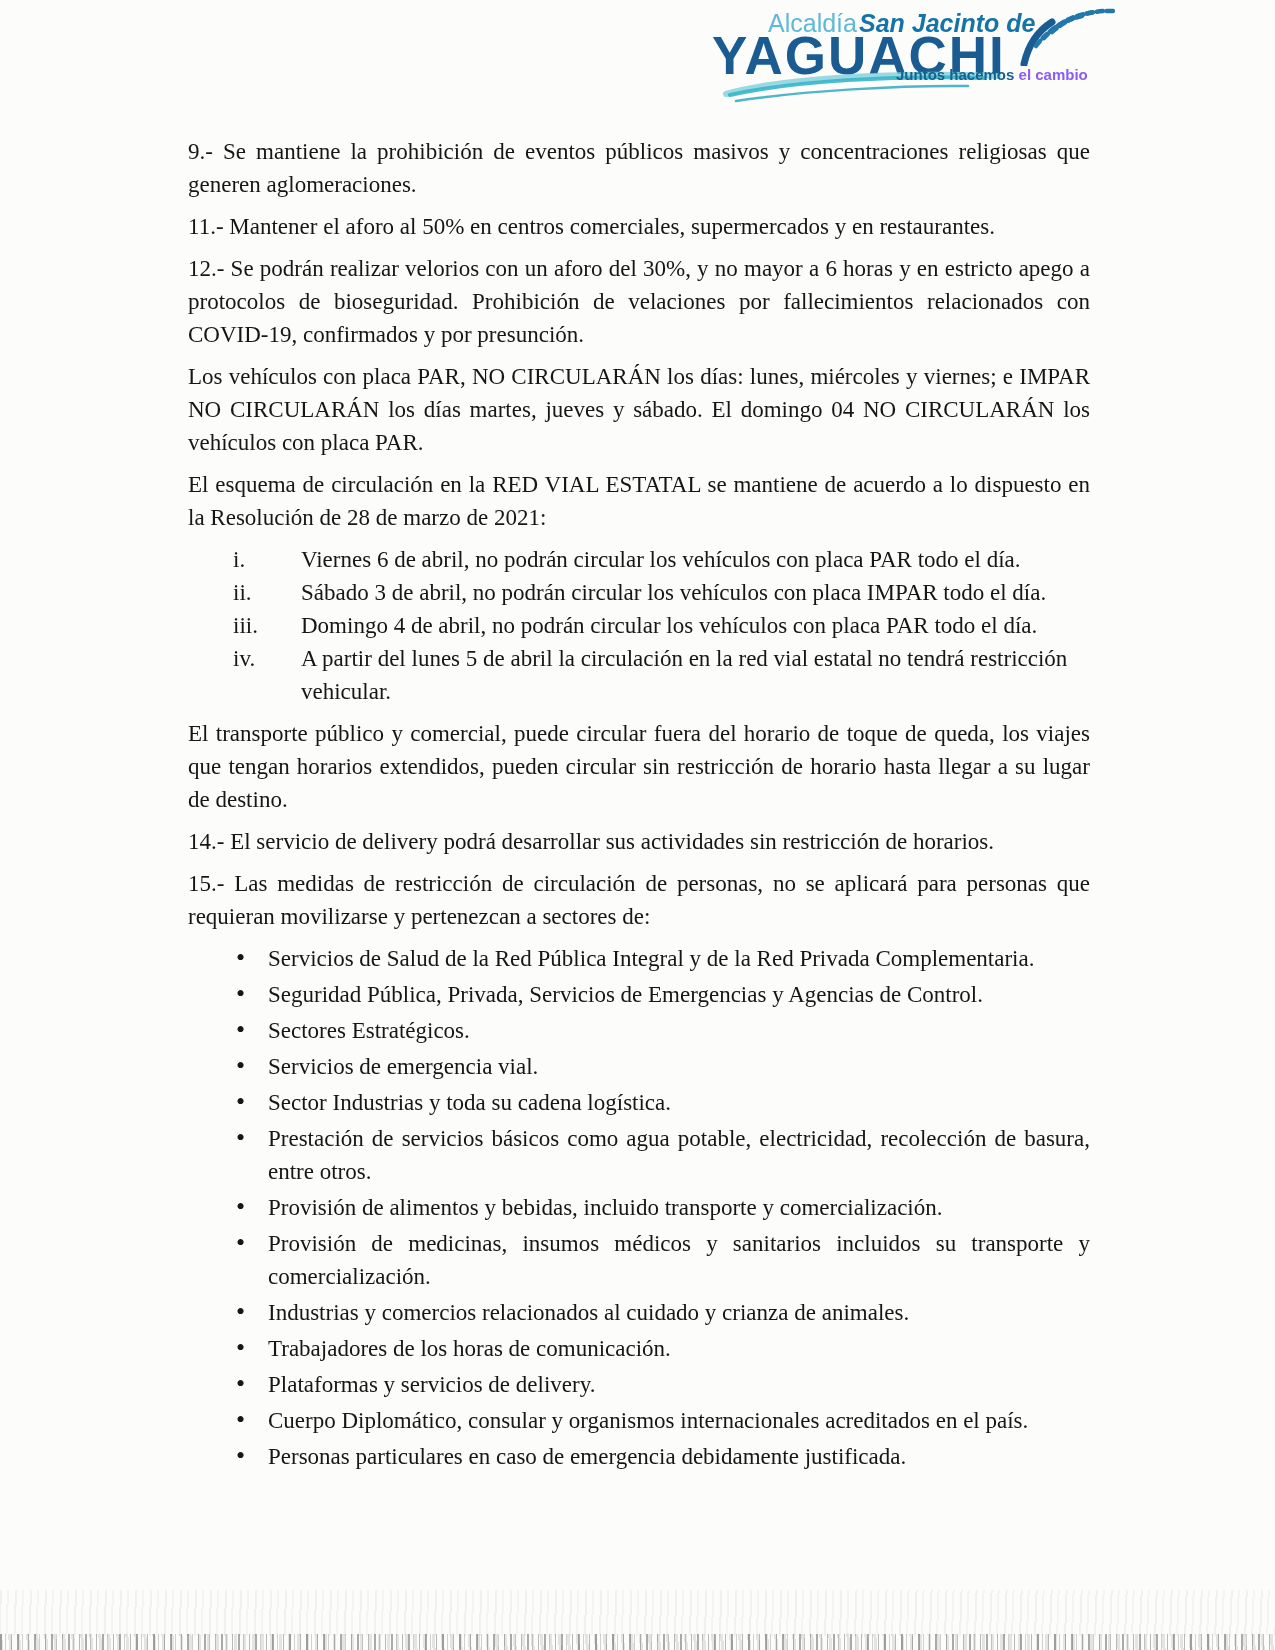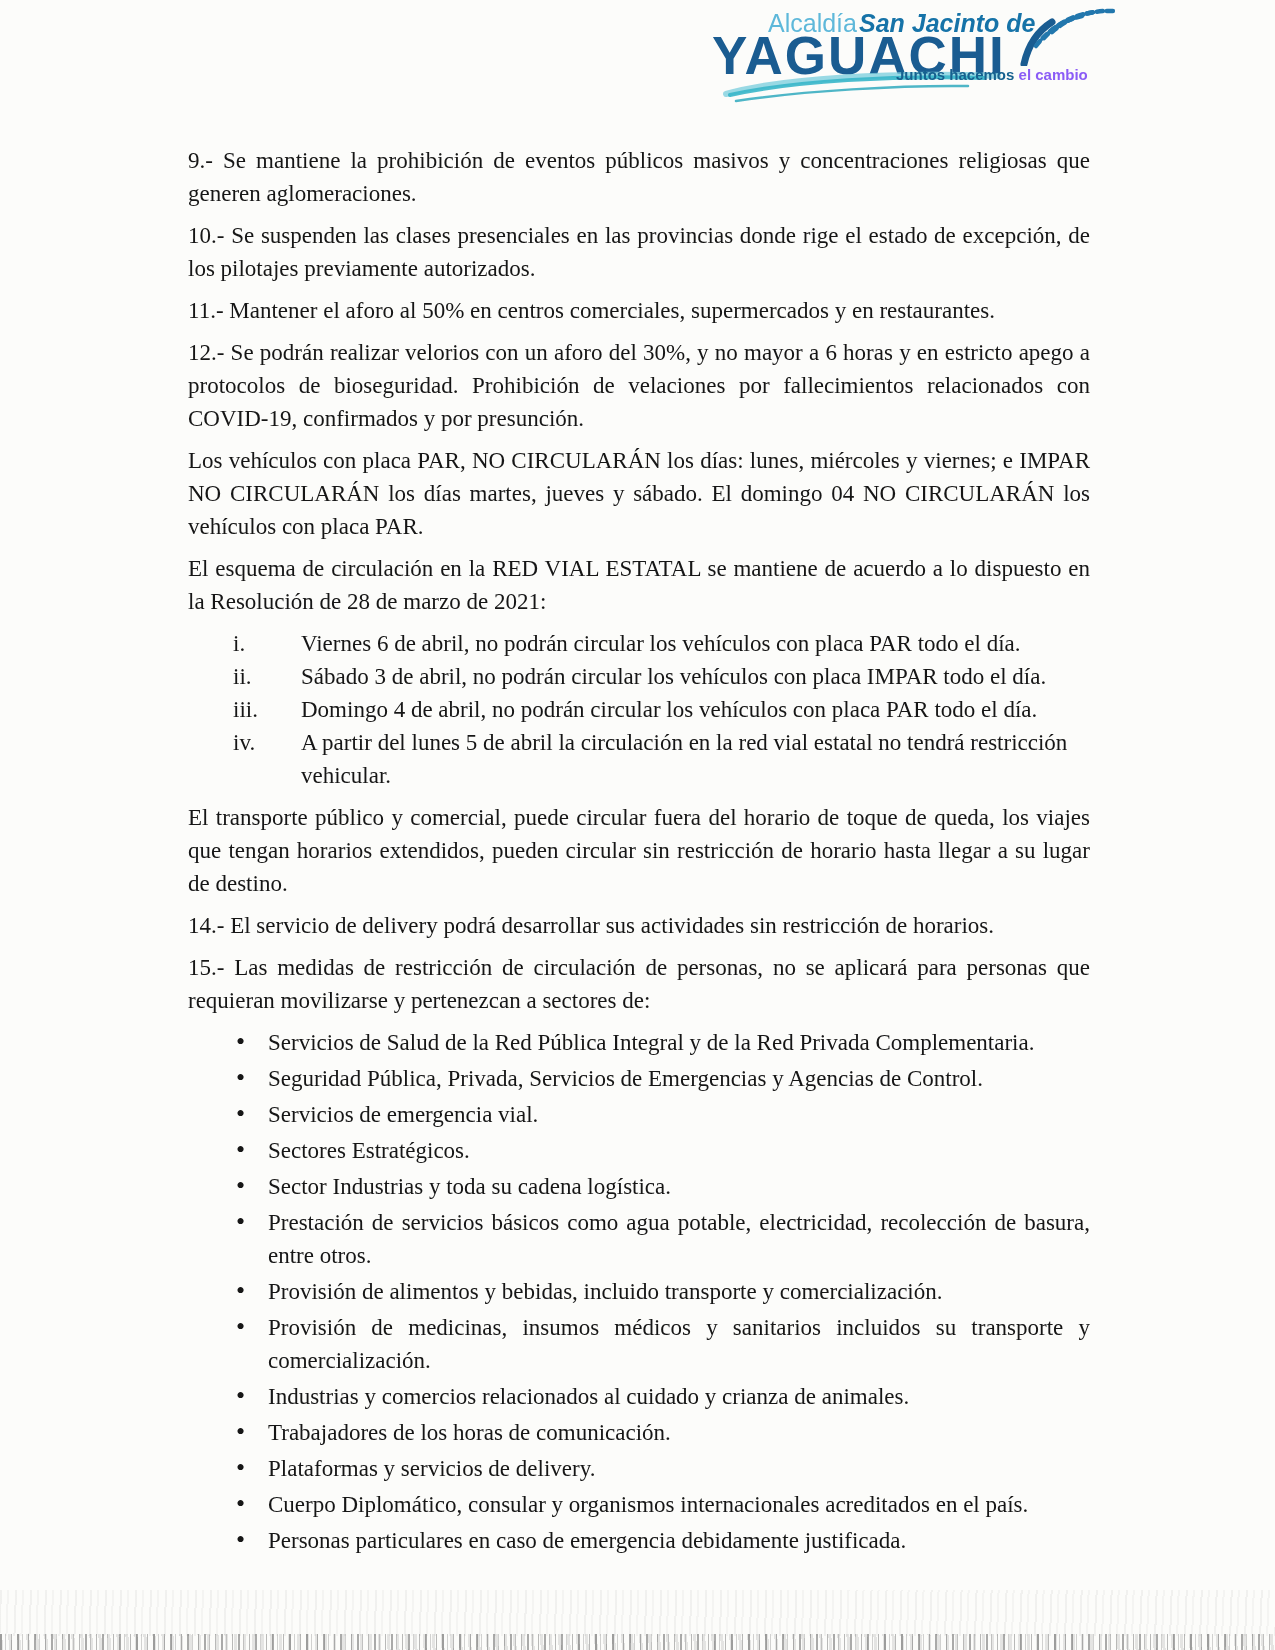--- a/index.html
+++ b/index.html
@@ -36,21 +36,21 @@
   .wheat { position: absolute; left: 318px; top: -2px; }
   .swoosh { position: absolute; left: 22px; top: 64px; }
   .tagline {
     position: absolute; left: 196px; top: 60px;
     font-family: "Liberation Sans", sans-serif;
     font-size: 15px; font-weight: 700; white-space: nowrap;
   }
 
   
   .content {
-    position: absolute; left: 188px; top: 144px; width: 902px;
+    position: absolute; left: 188px; top: 135px; width: 902px;
     font-size: 23px; line-height: 33px;
   }
   .para { margin: 0 0 9px 0; text-align: justify; }
   .para .b { font-weight: 400; }
 
   .roman-list { margin: 0 0 9px 0; }
   .roman-row { display: flex; }
   .roman-num { width: 68px; flex: 0 0 68px; margin-left: 45px; }
   .roman-text { flex: 1; }
 
@@ -109,21 +109,20 @@
     </svg>
 
     <div class="tagline">
       <span style="color:#16618f">Juntos hacemos</span><span style="color:#8b5cf6"> el cambio</span>
     </div>
   </div>
 
   <div class="content">
 
     <p class="para">9.- Se mantiene la prohibición de eventos públicos masivos y concentraciones religiosas que generen aglomeraciones.</p>
-    <p class="para">10.- Se suspenden las clases presenciales en las provincias donde rige el estado de excepción, de los pilotajes previamente autorizados.</p>
     <p class="para">11.- Mantener el aforo al 50% en centros comerciales, supermercados y en restaurantes.</p>
     <p class="para">12.- Se podrán realizar velorios con un aforo del 30%, y no mayor a 6 horas y en estricto apego a protocolos de bioseguridad. Prohibición de velaciones por fallecimientos relacionados con COVID-19, confirmados y por presunción.</p>
 
     <p class="para"><span>Los vehículos con placa </span><span class="b">PAR, NO CIRCULARÁN</span><span> los días: lunes, miércoles y viernes; e </span><span class="b">IMPAR NO CIRCULARÁN</span><span> los días martes, jueves y sábado. El domingo 04 </span><span class="b">NO CIRCULARÁN</span><span> los vehículos con placa PAR.</span></p>
 
     <p class="para">El esquema de circulación en la RED VIAL ESTATAL se mantiene de acuerdo a lo dispuesto en la Resolución de 28 de marzo de 2021:</p>
 
     <div class="roman-list">
       <div class="roman-row">
         <div class="roman-num">i.</div>
@@ -143,22 +142,22 @@
       </div>
     </div>
 
     <p class="para">El transporte público y comercial, puede circular fuera del horario de toque de queda, los viajes que tengan horarios extendidos, pueden circular sin restricción de horario hasta llegar a su lugar de destino.</p>
     <p class="para">14.- El servicio de delivery podrá desarrollar sus actividades sin restricción de horarios.</p>
     <p class="para">15.- Las medidas de restricción de circulación de personas, no se aplicará para personas que requieran movilizarse y pertenezcan a sectores de:</p>
 
     <ul class="bullet-list">
       <li>Servicios de Salud de la Red Pública Integral y de la Red Privada Complementaria.</li>
       <li>Seguridad Pública, Privada, Servicios de Emergencias y Agencias de Control.</li>
+      <li>Sectores Estratégicos.</li>
       <li>Servicios de emergencia vial.</li>
-      <li>Sectores Estratégicos.</li>
       <li>Sector Industrias y toda su cadena logística.</li>
       <li>Prestación de servicios básicos como agua potable, electricidad, recolección de basura, entre otros.</li>
       <li>Provisión de alimentos y bebidas, incluido transporte y comercialización.</li>
       <li>Provisión de medicinas, insumos médicos y sanitarios incluidos su transporte y comercialización.</li>
       <li>Industrias y comercios relacionados al cuidado y crianza de animales.</li>
       <li>Trabajadores de los horas de comunicación.</li>
       <li>Plataformas y servicios de delivery.</li>
       <li>Cuerpo Diplomático, consular y organismos internacionales acreditados en el país.</li>
       <li>Personas particulares en caso de emergencia debidamente justificada.</li>
     </ul>

